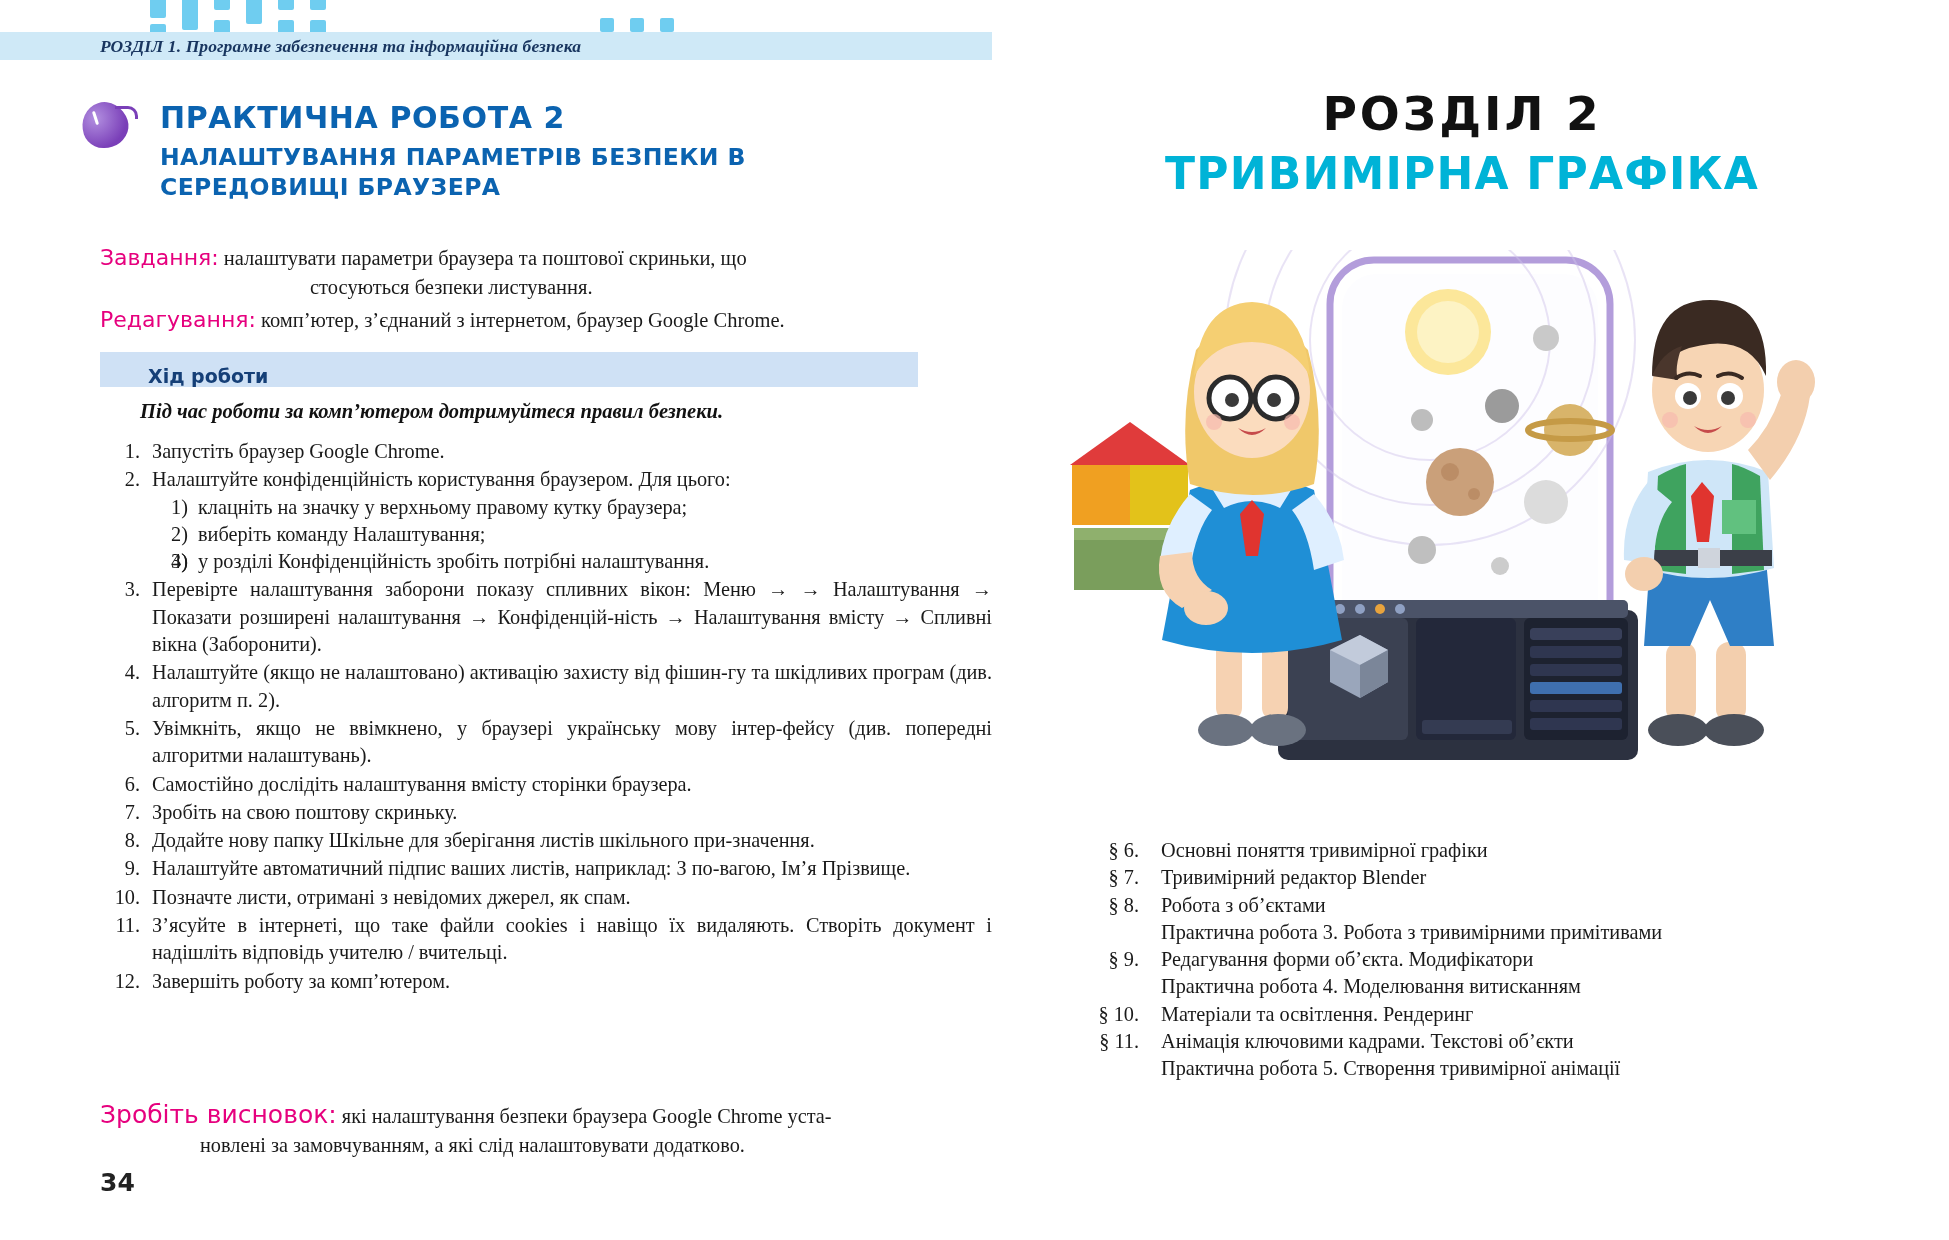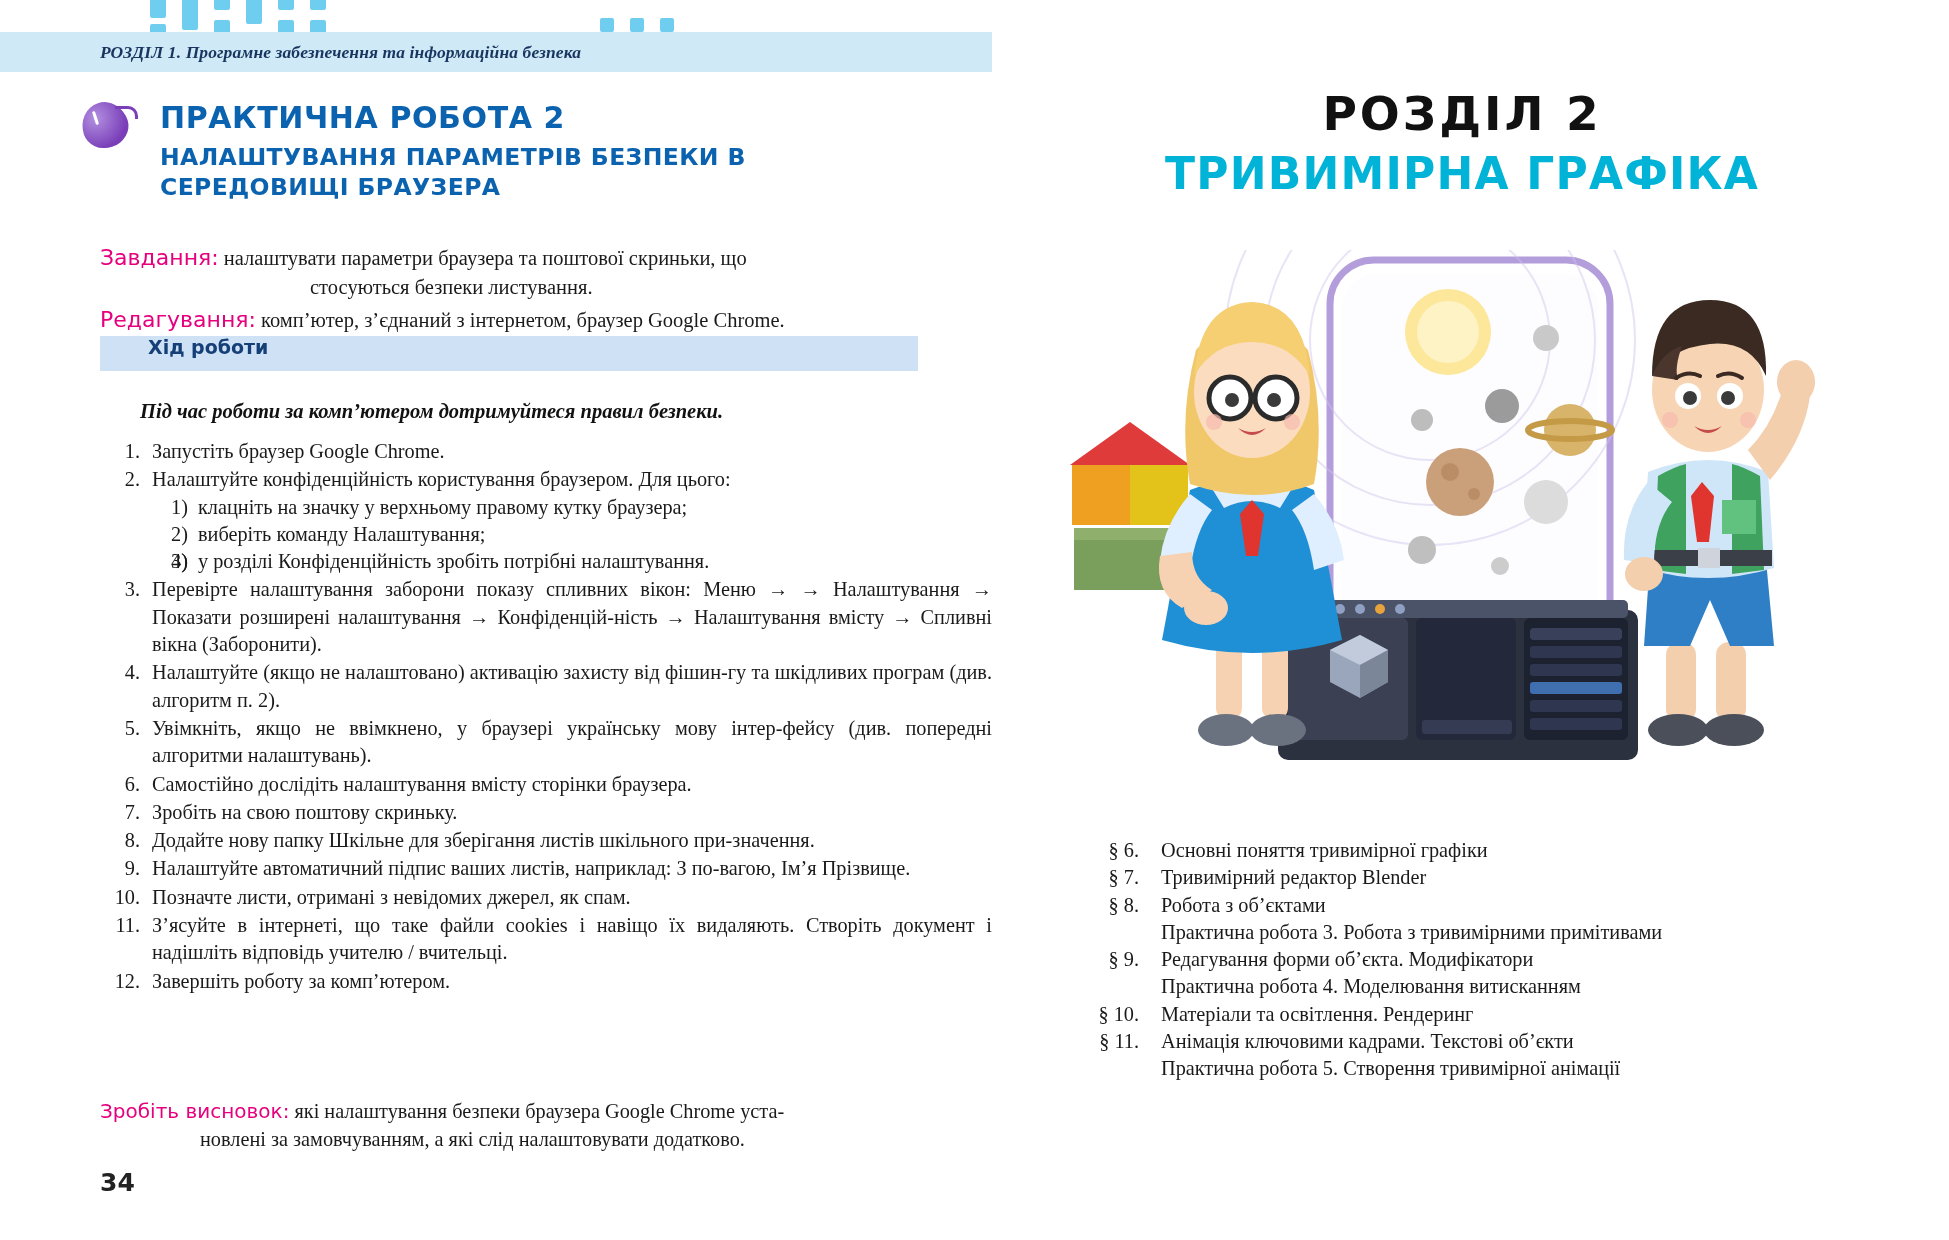--- a/index.html
+++ b/index.html
@@ -43,21 +43,21 @@
     border-radius: 2px;
     width: 14px; height: 14px;
   }
 
   
   .runhead {
     position: absolute;
     top: 32px;
     left: 0;
     width: 992px;
-    height: 40px;
+    height: 28px;
     background: #cfe9f7;
     display: flex;
     align-items: center;
   }
   .runhead .txt {
     margin-left: 100px;
     font-family: "Liberation Serif", serif;
     font-style: italic;
     font-weight: bold;
     font-size: 17.5px;
@@ -145,26 +145,26 @@
     color: #e6007e;
     font-family: "DejaVu Sans", sans-serif;
     font-size: 22px;
   }
   .meta .val { font-family: "Liberation Serif", serif; }
   .meta .cont { display: block; margin-left: 210px; }
 
   .section-bar {
     position: absolute;
     left: 100px;
-    top: 336px;
+    top: 352px;
     width: 818px;
     height: 35px;
     background: #cfe1f5;
     display: flex;
-    align-items: flex-start;
+    align-items: flex-end;
   }
   .section-bar span {
     margin-left: 48px;
     font-family: "DejaVu Sans", sans-serif;
     font-weight: bold;
     font-size: 19px;
     color: #153f77;
   }
 
   .note {
@@ -220,21 +220,21 @@
     position: absolute;
     left: 100px;
     top: 1098px;
     width: 840px;
     font-size: 20.3px;
     line-height: 1.36;
   }
   .conclusion .lbl {
     color: #e6007e;
     font-family: "DejaVu Sans", sans-serif;
-    font-size: 20px;
+    font-size: 25px;
   }
   .conclusion .cont { display: block; margin-left: 100px; }
 
   .page-num {
     position: absolute;
     left: 100px;
     top: 1168px;
     font-family: "DejaVu Sans", sans-serif;
     font-weight: bold;
     font-size: 25px;

